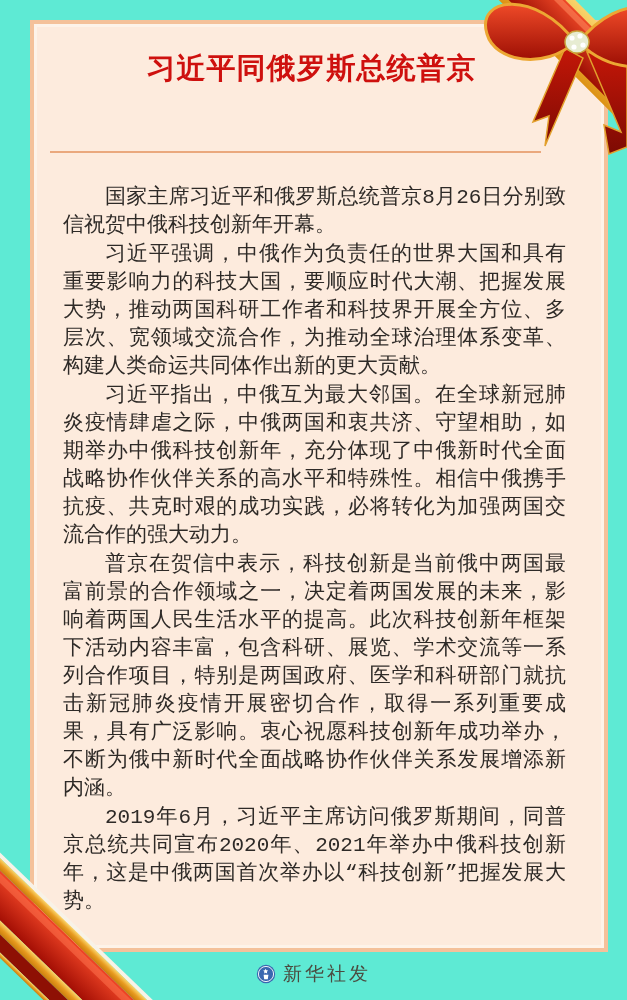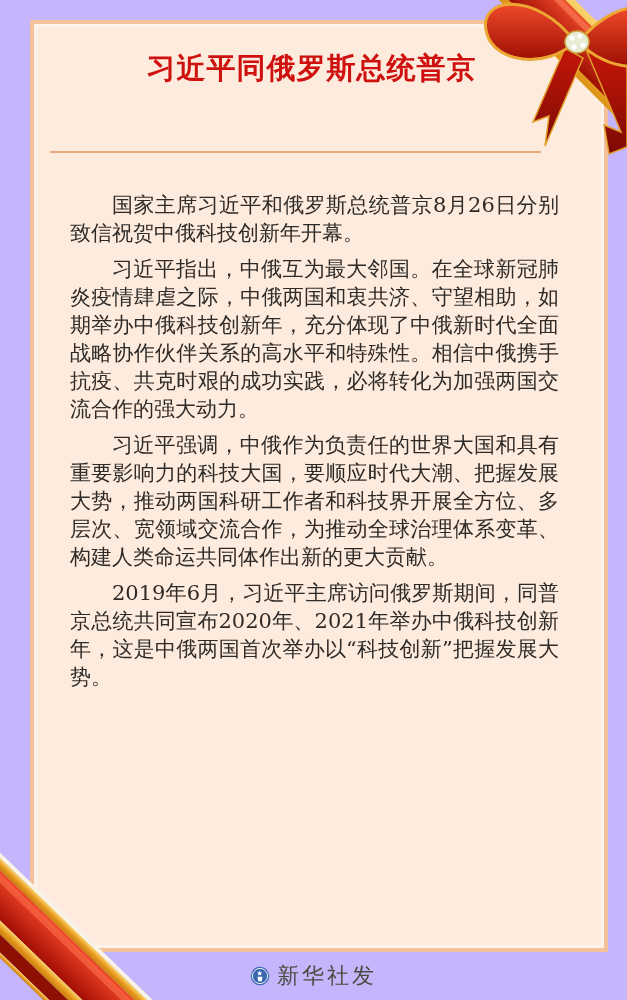--- a/index.html
+++ b/index.html
@@ -1,27 +1,27 @@
 <!DOCTYPE html>
 <html><head>
 <meta charset="utf-8">
 <style>
   html,body{margin:0;padding:0;background:#fce5d7;}
-  .page{position:relative;width:627px;height:1000px;background:#c4b5fd;overflow:hidden;
+  .page{position:relative;width:627px;height:1000px;background:#5eead4;overflow:hidden;
         font-family:"DejaVu Serif","Liberation Serif",serif;}
   .frame{position:absolute;left:30px;top:20px;width:570px;height:924px;
          border:4px solid #f4c19a;box-shadow:inset 0 0 0 3px #fdf3e9;background:#fdebdd;}
   .title{position:absolute;top:48px;left:20px;right:24px;z-index:2;text-align:center;
          color:#ce100e;font-weight:bold;font-size:29px;line-height:41px;letter-spacing:1px;}
   .divider{position:absolute;top:151px;left:50px;width:491px;height:2px;background:#eaa87d;z-index:2;}
   .article{position:absolute;top:183px;left:62px;width:505px;z-index:2;color:#2e2a27;
            font-size:21px;line-height:28px;text-align:justify;}
-  .article p{margin:8px;text-indent:2em;}
+  .article p{margin:1px;text-indent:2em;font-family:Liberation Mono, monospace;}
   .credit{position:absolute;top:961px;left:0;right:0;z-index:2;display:flex;align-items:center;
-          justify-content:center;gap:7px;color:#4b4c40;font-size:22px;letter-spacing:3px;}
+          justify-content:center;gap:7px;color:#4b4c40;font-size:19px;letter-spacing:3px;}
   .ribbon-tr{position:absolute;top:0;right:0;width:190px;height:170px;z-index:3;}
   .ribbon-bl{position:absolute;left:0;top:840px;width:170px;height:160px;z-index:3;}
   .logo{width:20px;height:20px;flex:0 0 auto;}
 </style>
 </head>
 <body>
 
 <div class="page">
 
   <div class="frame"></div>
@@ -81,22 +81,23 @@
   </svg>
 
   <header class="title">
     <div>习近平同俄罗斯总统普京</div>
   </header>
 
   <div class="divider"></div>
 
   <main class="article">
     <p>国家主席习近平和俄罗斯总统普京8月26日分别致信祝贺中俄科技创新年开幕。</p>
+    <p>习近平强调，中俄作为负责任的世界大国和具有重要影响力的科技大国，要顺应时代大潮、把握发展大势，推动两国科研工作者和科技界开展全方位、多层次、宽领域交流合作，为推动全球治理体系变革、构建人类命运共同体作出新的更大贡献。</p>
     <p>习近平指出，中俄互为最大邻国。在全球新冠肺炎疫情肆虐之际，中俄两国和衷共济、守望相助，如期举办中俄科技创新年，充分体现了中俄新时代全面战略协作伙伴关系的高水平和特殊性。相信中俄携手抗疫、共克时艰的成功实践，必将转化为加强两国交流合作的强大动力。</p>
-    <p>习近平强调，中俄作为负责任的世界大国和具有重要影响力的科技大国，要顺应时代大潮、把握发展大势，推动两国科研工作者和科技界开展全方位、多层次、宽领域交流合作，为推动全球治理体系变革、构建人类命运共同体作出新的更大贡献。</p>
+    <p>普京在贺信中表示，科技创新是当前俄中两国最富前景的合作领域之一，决定着两国发展的未来，影响着两国人民生活水平的提高。此次科技创新年框架下活动内容丰富，包含科研、展览、学术交流等一系列合作项目，特别是两国政府、医学和科研部门就抗击新冠肺炎疫情开展密切合作，取得一系列重要成果，具有广泛影响。衷心祝愿科技创新年成功举办，不断为俄中新时代全面战略协作伙伴关系发展增添新内涵。</p>
     <p>2019年6月，习近平主席访问俄罗斯期间，同普京总统共同宣布2020年、2021年举办中俄科技创新年，这是中俄两国首次举办以“科技创新”把握发展大势。</p>
   </main>
 
   <footer class="credit">
     <svg class="logo" viewBox="0 0 20 20" aria-hidden="true">
       <circle cx="10" cy="10" r="9.2" fill="#3a67b0"></circle>
       <circle cx="10" cy="10" r="7.6" fill="none" stroke="#ffffff" stroke-width="0.9"></circle>
       <path fill="#ffffff" d="M9.6,4.8 l0.8,1.5 1.7,0.3 -1.2,1.2 0.3,1.7 -1.6,-0.8 -1.5,0.8 0.3,-1.7 -1.2,-1.2 1.7,-0.3 z"></path>
       <path fill="#ffffff" d="M7.6,10.8 h4.8 l-0.6,4.4 h-3.6 z"></path>
     </svg>

